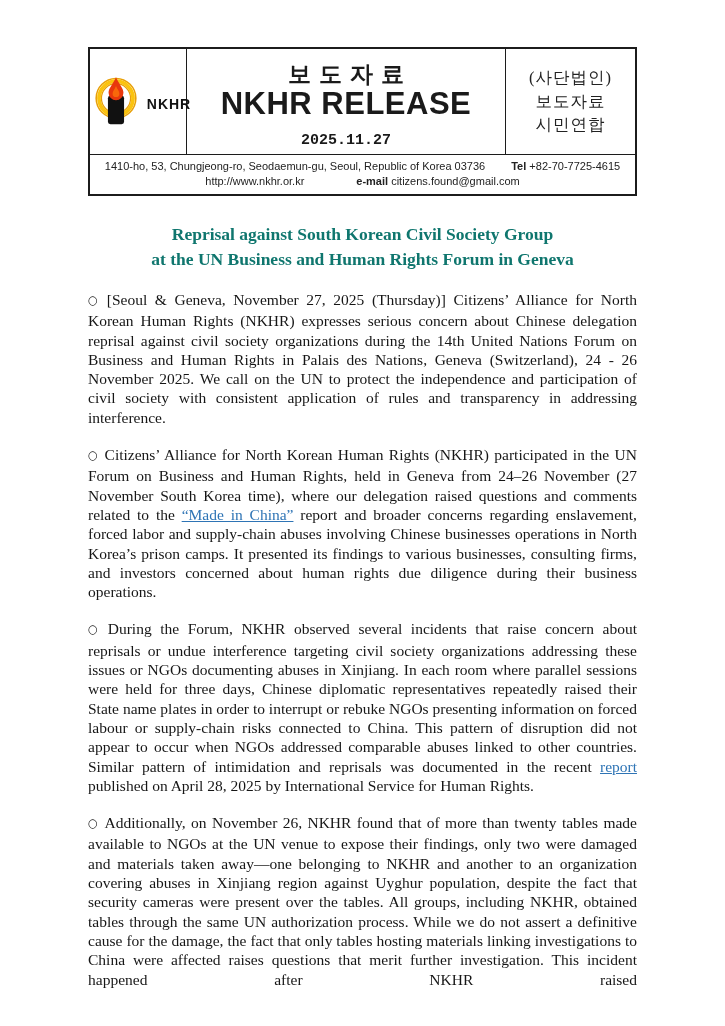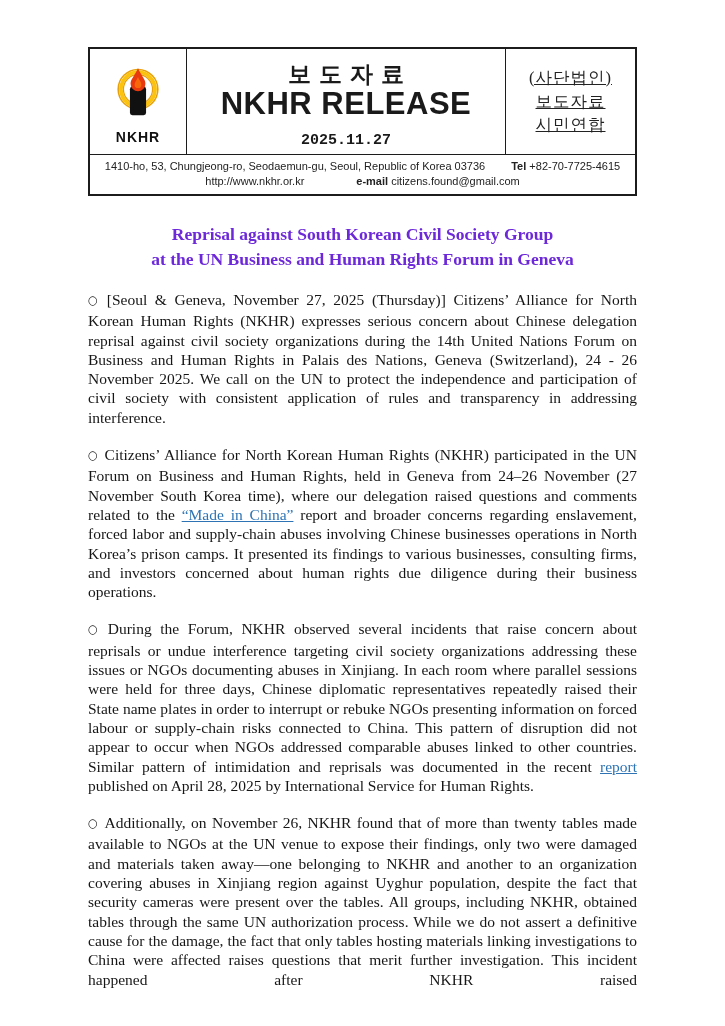--- a/index.html
+++ b/index.html
@@ -29,21 +29,21 @@
   .masthead-top {
     display: flex;
     flex-direction: row;
     border-bottom: 1px solid #1c1c1c;
     height: 106px;
   }
   .cell-logo {
     width: 97px;
     border-right: 1px solid #1c1c1c;
     display: flex;
-    flex-direction: column;
+    flex-direction: row;
     align-items: center;
     justify-content: center;
     padding-top: 4px;
   }
   .logo-label {
     font-family: "Liberation Sans", sans-serif;
     font-weight: 700;
     font-size: 14px;
     letter-spacing: 1px;
     color: #111;
@@ -84,42 +84,41 @@
     border-left: 1px solid #1c1c1c;
     display: flex;
     flex-direction: column;
     align-items: center;
     justify-content: center;
     font-family: "Liberation Serif", serif;
     font-size: 16.5px;
     line-height: 1.45;
     letter-spacing: 1px;
     color: #222;
-    text-decoration: underline;
   }
   .masthead-bottom {
     padding: 4px 2px 5px 2px;
     text-align: center;
     font-family: "Liberation Sans", sans-serif;
     font-size: 11px;
     line-height: 15px;
     color: #222;
   }
   .contact-gap { display: inline-block; width: 26px; }
   .contact-gap-wide { display: inline-block; width: 52px; }
   .bold { font-weight: 700; }
 
   
   .doc-title {
     margin-top: 26px;
     text-align: center;
     font-weight: 700;
     font-size: 17.5px;
     line-height: 25px;
-    color: #6d28d9;
+    color: #0f766e;
   }
 
   
   .body-text { margin-top: 0; }
   .para {
     margin-top: 18px;
     font-size: 15.5px;
     line-height: 19.3px;
     text-align: justify;
     color: #161616;

